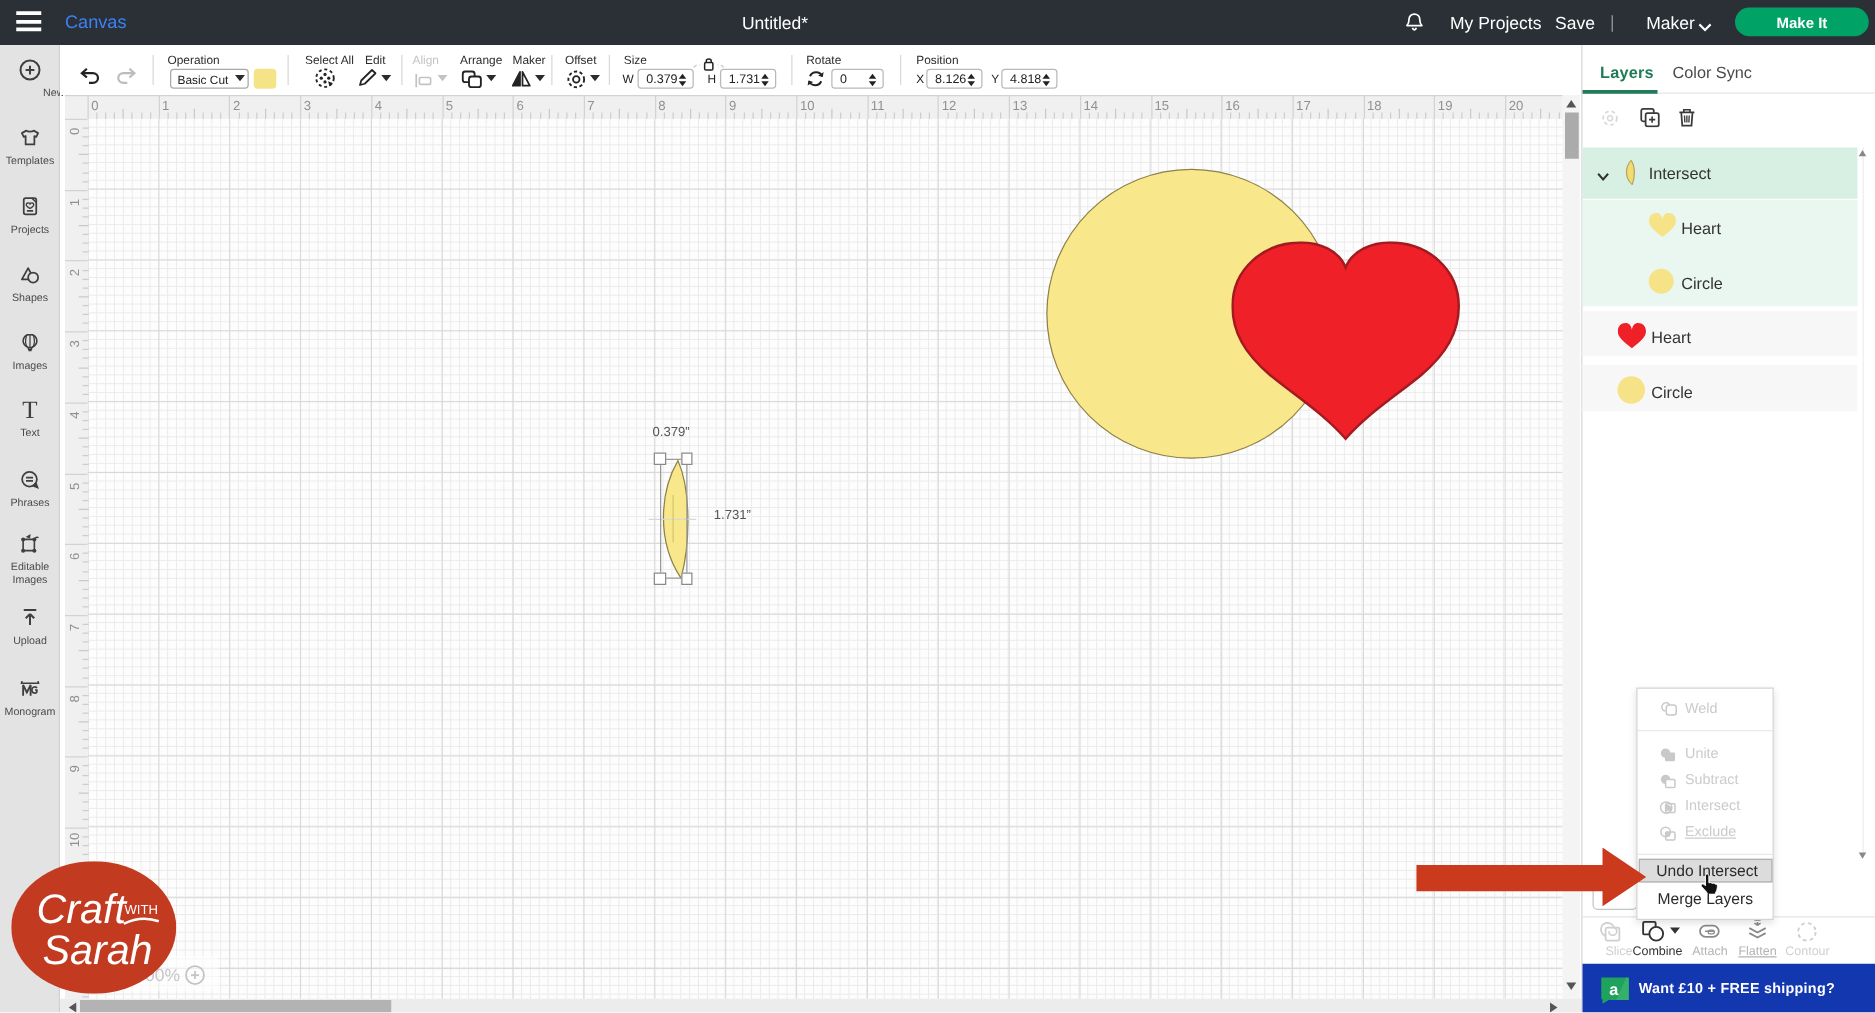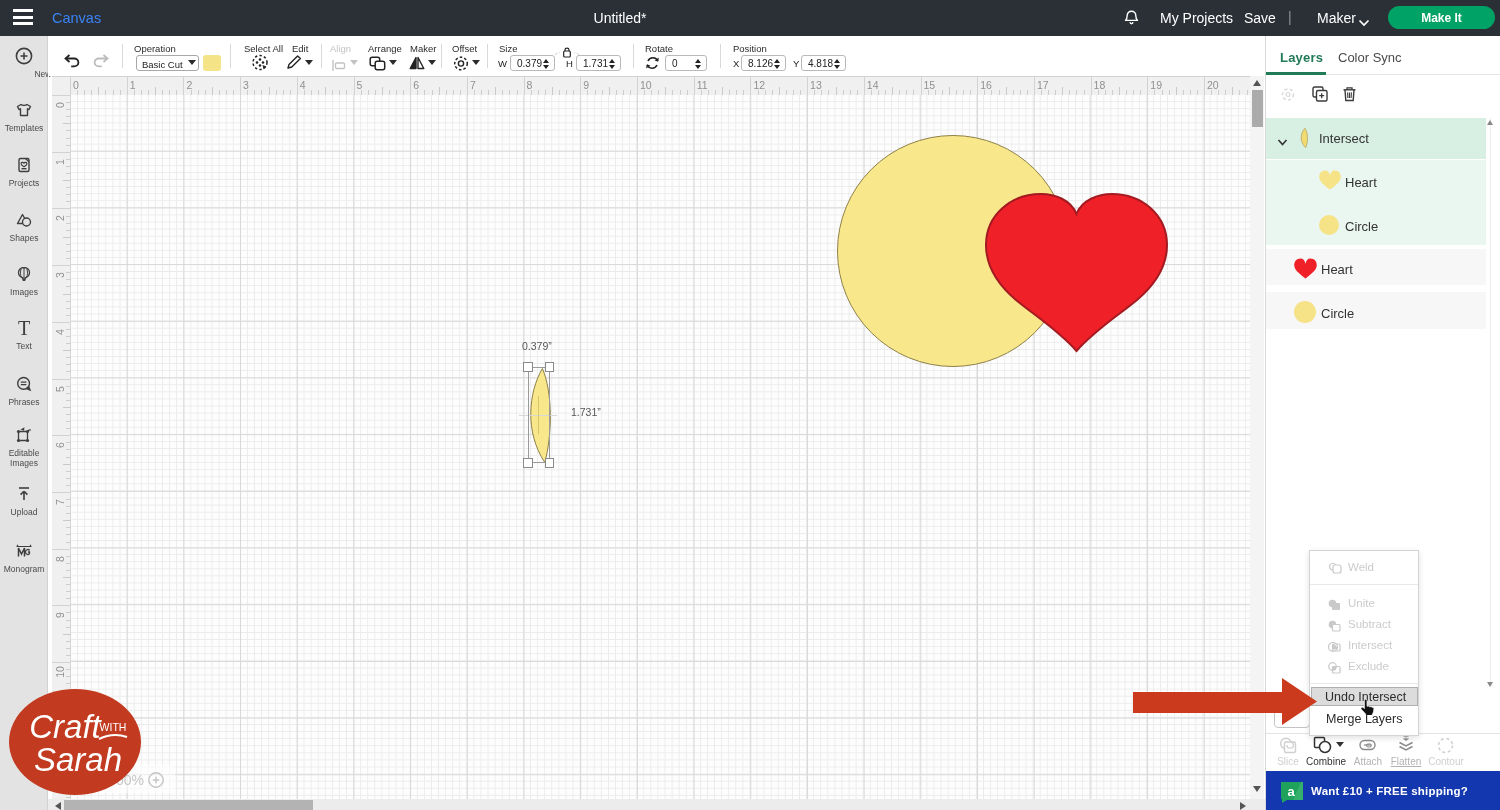--- a/index.html
+++ b/index.html
@@ -579,21 +579,21 @@
 <div style="position:absolute;left:1321px;top:306px;width:50px;height:14px;font-size:13px;color:#333;">Circle</div>
 <div style="position:absolute;left:1490px;top:118px;width:1px;height:568px;background:#ededed;"></div>
 <div style="position:absolute;left:1487px;top:120px;width:0px;height:0px;border-left:3.5px solid transparent;border-right:3.5px solid transparent;border-bottom:5px solid #888;"></div>
 <div style="position:absolute;left:1487px;top:682px;width:0px;height:0px;border-left:3.5px solid transparent;border-right:3.5px solid transparent;border-top:5px solid #888;"></div>
 <div style="position:absolute;left:1266px;top:733px;width:234px;height:1px;background:#e3e3e3;"></div>
 <div style="position:absolute;left:1279px;top:737px;width:18px;height:17px;"><svg width="18" height="17" viewBox="0 0 18 17" fill="none">
       <circle cx="7" cy="6.5" r="5.3" stroke="#cfcfcf" stroke-width="1.4" fill="none"></circle>
       <rect x="5.5" y="5" width="11" height="10.5" rx="1.5" stroke="#cfcfcf" stroke-width="1.4" fill="#fff"></rect>
       <path d="M8 8 a3.2 3.2 0 1 0 3.2-3.2" stroke="#cfcfcf" stroke-width="1.3" fill="none"></path>
     </svg></div>
-<div style="position:absolute;left:1270px;top:756px;width:36px;height:11px;font-size:10px;color:#cfcfcf;text-align:center;">Slice</div>
+<div style="position:absolute;left:1270px;top:756px;width:36px;height:11px;font-size:10px;color:#cfcfcf;text-align:right;">Slice</div>
 <div style="position:absolute;left:1313px;top:736px;width:20px;height:18px;"><svg width="20" height="18" viewBox="0 0 20 18" fill="none">
       <rect x="1.5" y="1.5" width="10" height="10" rx="1" stroke="#333" stroke-width="1.5" fill="none"></rect>
       <circle cx="12" cy="11" r="5.5" stroke="#333" stroke-width="1.5" fill="#fff"></circle>
     </svg></div>
 <div style="position:absolute;left:1336px;top:742px;width:0px;height:0px;border-left:4px solid transparent;border-right:4px solid transparent;border-top:5px solid #333;"></div>
 <div style="position:absolute;left:1305px;top:756px;width:42px;height:11px;font-size:10px;color:#333;text-align:center;">Combine</div>
 <div style="position:absolute;left:1359px;top:738px;width:17px;height:14px;"><svg width="17" height="14" viewBox="0 0 17 14" fill="none">
       <rect x="1" y="2.5" width="15" height="9" rx="4.5" stroke="#8a8a8a" stroke-width="1.4" fill="none"></rect>
       <path d="M5 7 h7" stroke="#8a8a8a" stroke-width="1.3"></path>
       <rect x="7.5" y="6" width="5" height="3" rx="1.5" stroke="#8a8a8a" stroke-width="1" fill="none"></rect>
@@ -639,21 +639,21 @@
       <circle cx="5" cy="6" r="4.5" stroke="#c9c9c9" stroke-width="1.2" fill="none"></circle>
       <rect x="4.5" y="3" width="7.5" height="7" rx="1" stroke="#c9c9c9" stroke-width="1.2" fill="none"></rect>
       <path d="M4.5 3.6 a4.5 4.5 0 0 1 5 5 h-5z" fill="#c9c9c9"></path>
     </svg></div>
 <div style="position:absolute;left:1348px;top:639px;width:64px;height:12px;font-size:11.5px;color:#cbcbcb;">Intersect</div>
 <div style="position:absolute;left:1328px;top:660px;width:13px;height:12px;"><svg width="13" height="12" viewBox="0 0 13 12" fill="none">
       <circle cx="4.5" cy="4.5" r="3.8" stroke="#c9c9c9" stroke-width="1.2" fill="none"></circle>
       <rect x="4.5" y="4.5" width="7.5" height="6.5" rx="1" stroke="#c9c9c9" stroke-width="1.2" fill="none"></rect>
       <path d="M4.5 4.5 h3.6 v3.6 h-3.6z" fill="#c9c9c9"></path>
     </svg></div>
-<div style="position:absolute;left:1348px;top:660px;width:64px;height:12px;font-size:11.5px;color:#cbcbcb;">Exclude</div>
+<div style="position:absolute;left:1348px;top:660px;width:64px;height:12px;font-size:11.5px;color:#cbcbcb;text-decoration:underline;">Exclude</div>
 <div style="position:absolute;left:1310px;top:683px;width:108px;height:1px;background:#e8e8e8;"></div>
 <div style="position:absolute;left:1310.5px;top:686.5px;width:107px;height:19px;background:#dcdcdc;border:1px solid #b0b0b0;box-sizing:border-box;"></div>
 <div style="position:absolute;left:1325px;top:690px;width:90px;height:13px;font-size:12.5px;color:#2b2b2b;">Undo Intersect</div>
 <div style="position:absolute;left:1326px;top:712px;width:90px;height:13px;font-size:12.5px;color:#2b2b2b;">Merge Layers</div>
 <div style="position:absolute;left:1360px;top:698px;width:14px;height:17px;"><svg width="14" height="17" viewBox="0 0 14 17" fill="none">
       <path d="M5.7 1.2 c.8 0 1.4.6 1.4 1.4 v5.6 l1.1-.15 c.5-.07 1 .1 1.3.5 l.2.3 .4-.2 c.6-.3 1.3-.1 1.7.4 l.2.3 .5-.1 c.7-.1 1.4.5 1.4 1.3 0 2.2-.4 3.6-1 4.7 -.4.7-.7 1.3-.7 1.9 v.4 h-6.3 v-.4 c0-.7-.6-1.4-1.4-2.3 L1.3 11.4 c-.5-.6-.4-1.5.2-2 .6-.4 1.4-.3 1.9.2 l.9 1 V2.6 c0-.8.6-1.4 1.4-1.4z" fill="#111" stroke="#fff" stroke-width=".8"></path>
     </svg></div>
 <div style="position:absolute;left:1133px;top:678px;width:184px;height:47px;"><svg width="184" height="47" viewBox="0 0 184 47" fill="none">
       <polygon points="0,14 149,14 149,0 184,23.5 149,47 149,35 0,35" fill="#cc3a1e"></polygon>
     </svg></div>

